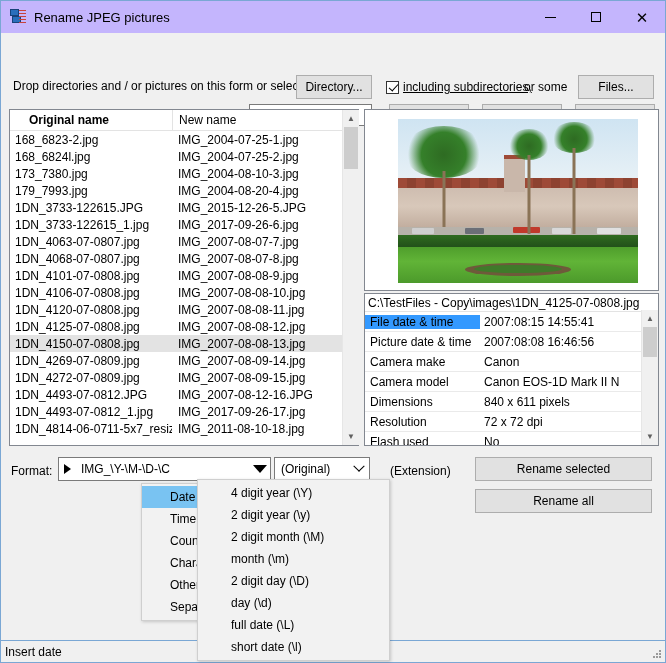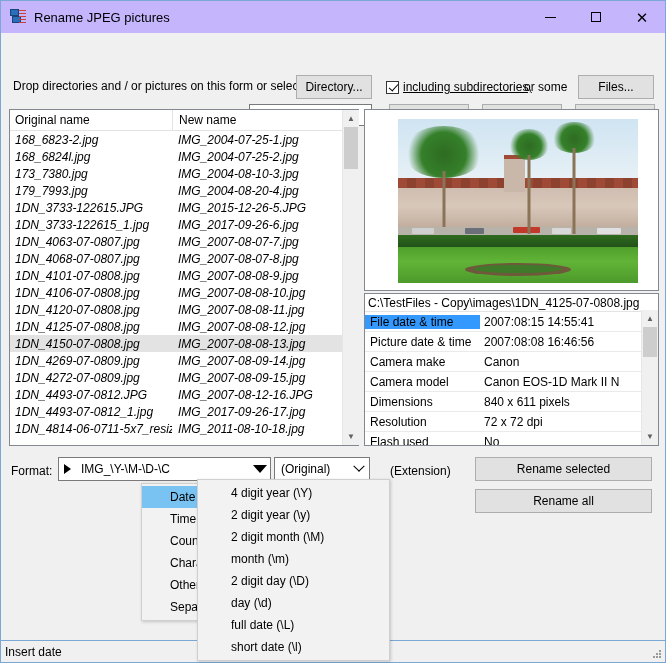--- a/index.html
+++ b/index.html
@@ -132,30 +132,29 @@
     overflow: hidden;
   }
   .fl-head {
     display: flex;
     height: 20px;
     background: #fff;
     border-bottom: 1px solid #e3e3e3;
     font-size: 12px;
     align-items: center;
   }
-  .fl-head .col1 { width: 162px; padding-left: 5px; box-sizing: border-box; }
+  .fl-head .col1 { width: 162px; padding-left: 19px; box-sizing: border-box; font-weight: bold; }
   .fl-head .col2 { flex: 1; padding-left: 6px; box-sizing: border-box; border-left: 1px solid #e3e3e3; height:100%; display:flex; align-items:center;}
   .fl-body { position: relative; }
   .fl-row {
     display: flex;
     height: 17px;
     align-items: center;
     font-size: 12px;
     white-space: nowrap;
-    font-style: italic;
   }
   .fl-row.sel { background: #e3e3e3; }
   .fl-row .c1 { width: 162px; padding-left: 5px; box-sizing: border-box; overflow: hidden; }
   .fl-row .c2 { flex: 1; padding-left: 6px; box-sizing: border-box; overflow: hidden; }
 
   
   .vscroll {
     position: absolute;
     background: #f0f0f0;
     border-left: 1px solid #e6e6e6;

